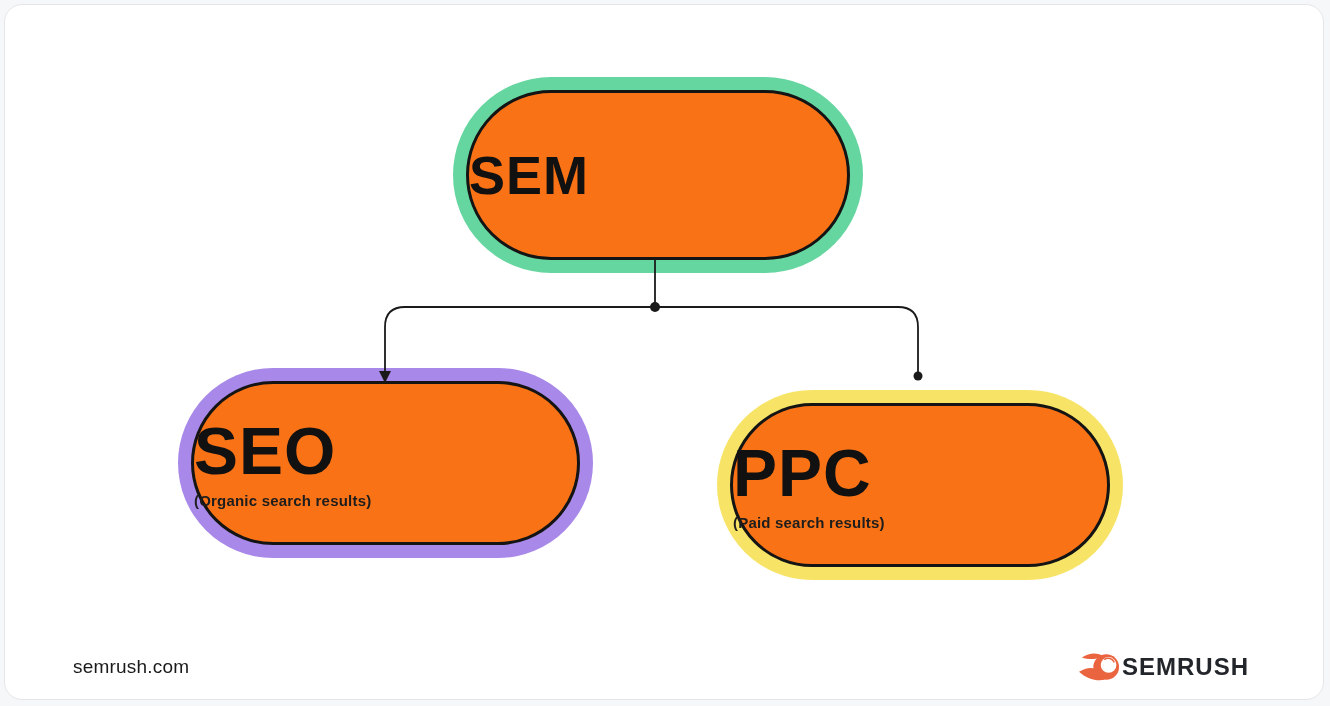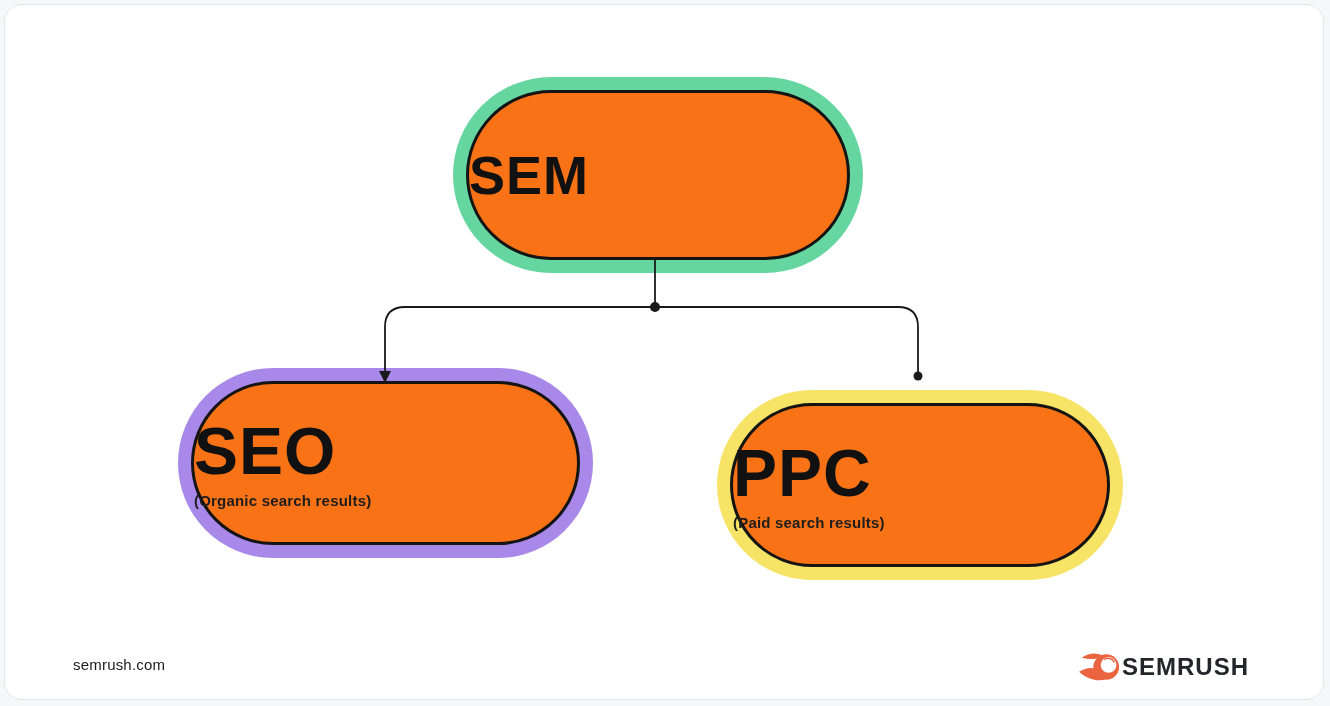--- a/index.html
+++ b/index.html
@@ -61,21 +61,21 @@
     position: absolute;
     left: 0; top: 0;
     width: 1330px; height: 706px;
     pointer-events: none;
   }
 
   
   .site-label {
     position: absolute;
     left: 68px; top: 651px;
-    font-size: 15px;
+    font-size: 19px;
     color: #1a1a1a;
     letter-spacing: 0.2px;
   }
   .brand {
     position: absolute;
     right: 74px; top: 642px;
     display: flex;
     align-items: center;
   }
   .brand-icon { width: 44px; height: 40px; }

